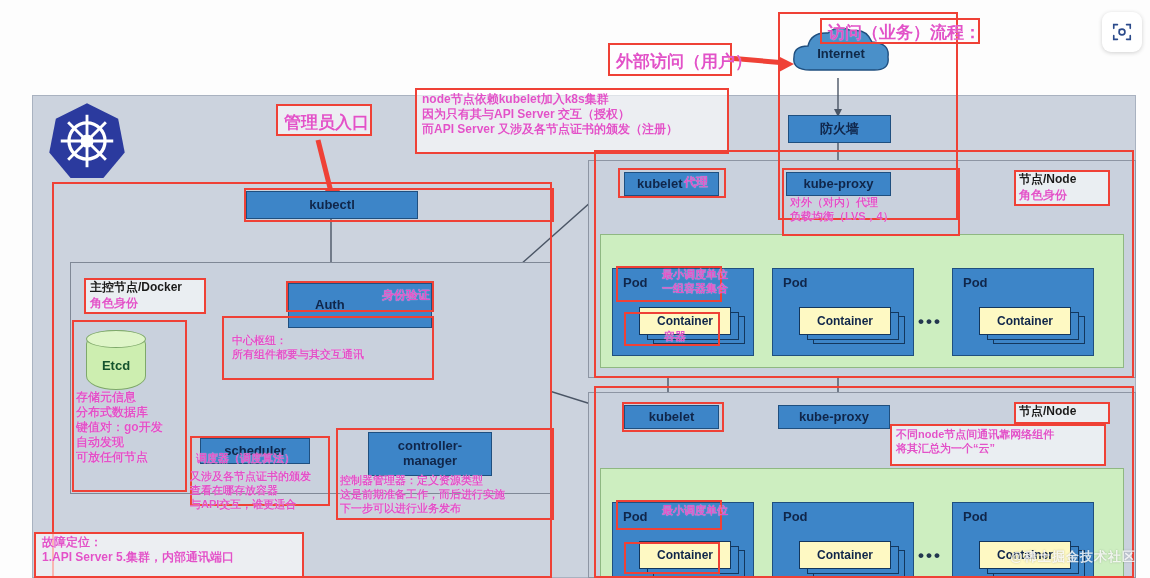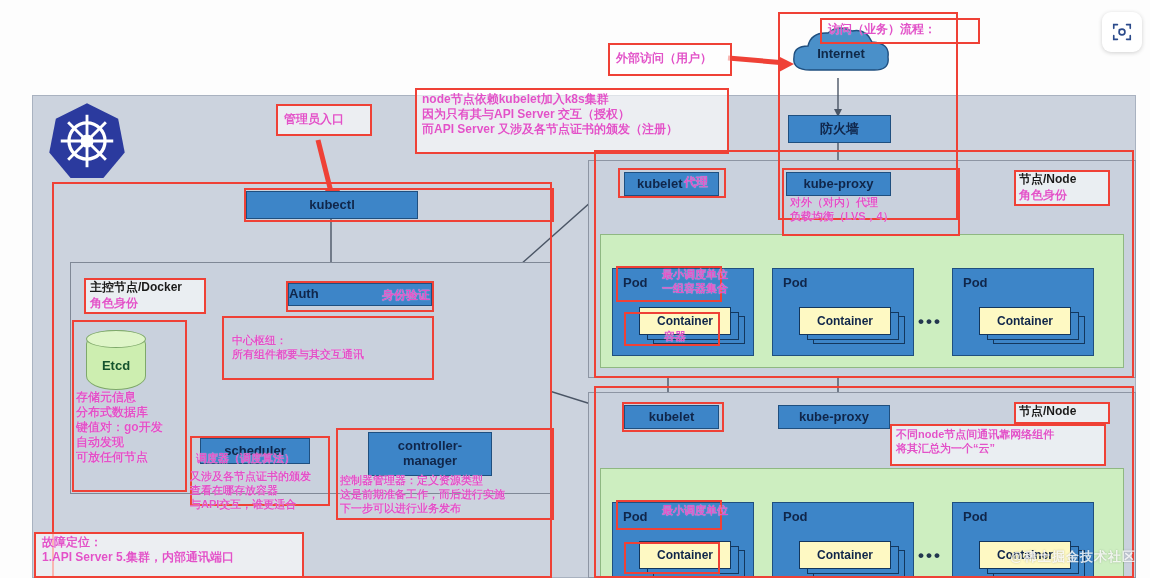--- a/index.html
+++ b/index.html
@@ -76,21 +76,21 @@
     pointer-events:none;
   }
   .redfill {
     position:absolute;
     border:2px solid #ef4136;
     background:rgba(255,255,255,0.62);
   }
   .anno {
     position:absolute;
     color:#e252c8;
-    font-size:12px;
+    font-size:17px;
     font-weight:bold;
     line-height:1.25;
     white-space:pre-line;
     text-shadow:0 0 1px rgba(255,255,255,.7);
   }
   .anno.small { font-size:12px; }
   .anno.tiny { font-size:11px; }
 
   
   .cyl {
@@ -195,21 +195,21 @@
     <path d="M24 46 Q6 46 8 33 Q8 22 22 22 Q25 8 42 9 Q52 0 66 7 Q80 4 86 18 Q104 19 102 33 Q104 47 86 46 Z" fill="#4a90c9" stroke="#1f4f7f" stroke-width="1.4"></path>
   </svg>
   <div style="position:absolute;left:786px;top:46px;width:110px;text-align:center;font-size:13px;font-weight:bold;color:#0f2847;">Internet</div>
 
   <div class="box" style="left:788px;top:115px;width:103px;height:28px;">防火墙</div>
 
   <div class="box" style="left:246px;top:191px;width:172px;height:28px;">kubectl</div>
 
   <div class="panel" style="left:70px;top:262px;width:482px;height:232px;"></div>
 
-  <div class="box" style="left:288px;top:283px;width:144px;height:23px;justify-content:flex-start;">Auth</div>
+  <div class="box" style="left:288px;top:283px;width:144px;height:45px;justify-content:flex-start;padding-left:26px;">Auth</div>
 
 
   <div class="cyl" style="left:86px;top:330px;width:60px;height:60px;">
     <div class="cap"></div>
     <div class="t">Etcd</div>
   </div>
 
   <div class="box" style="left:368px;top:432px;width:124px;height:44px;white-space:pre-line;">controller-
 manager</div>
 

